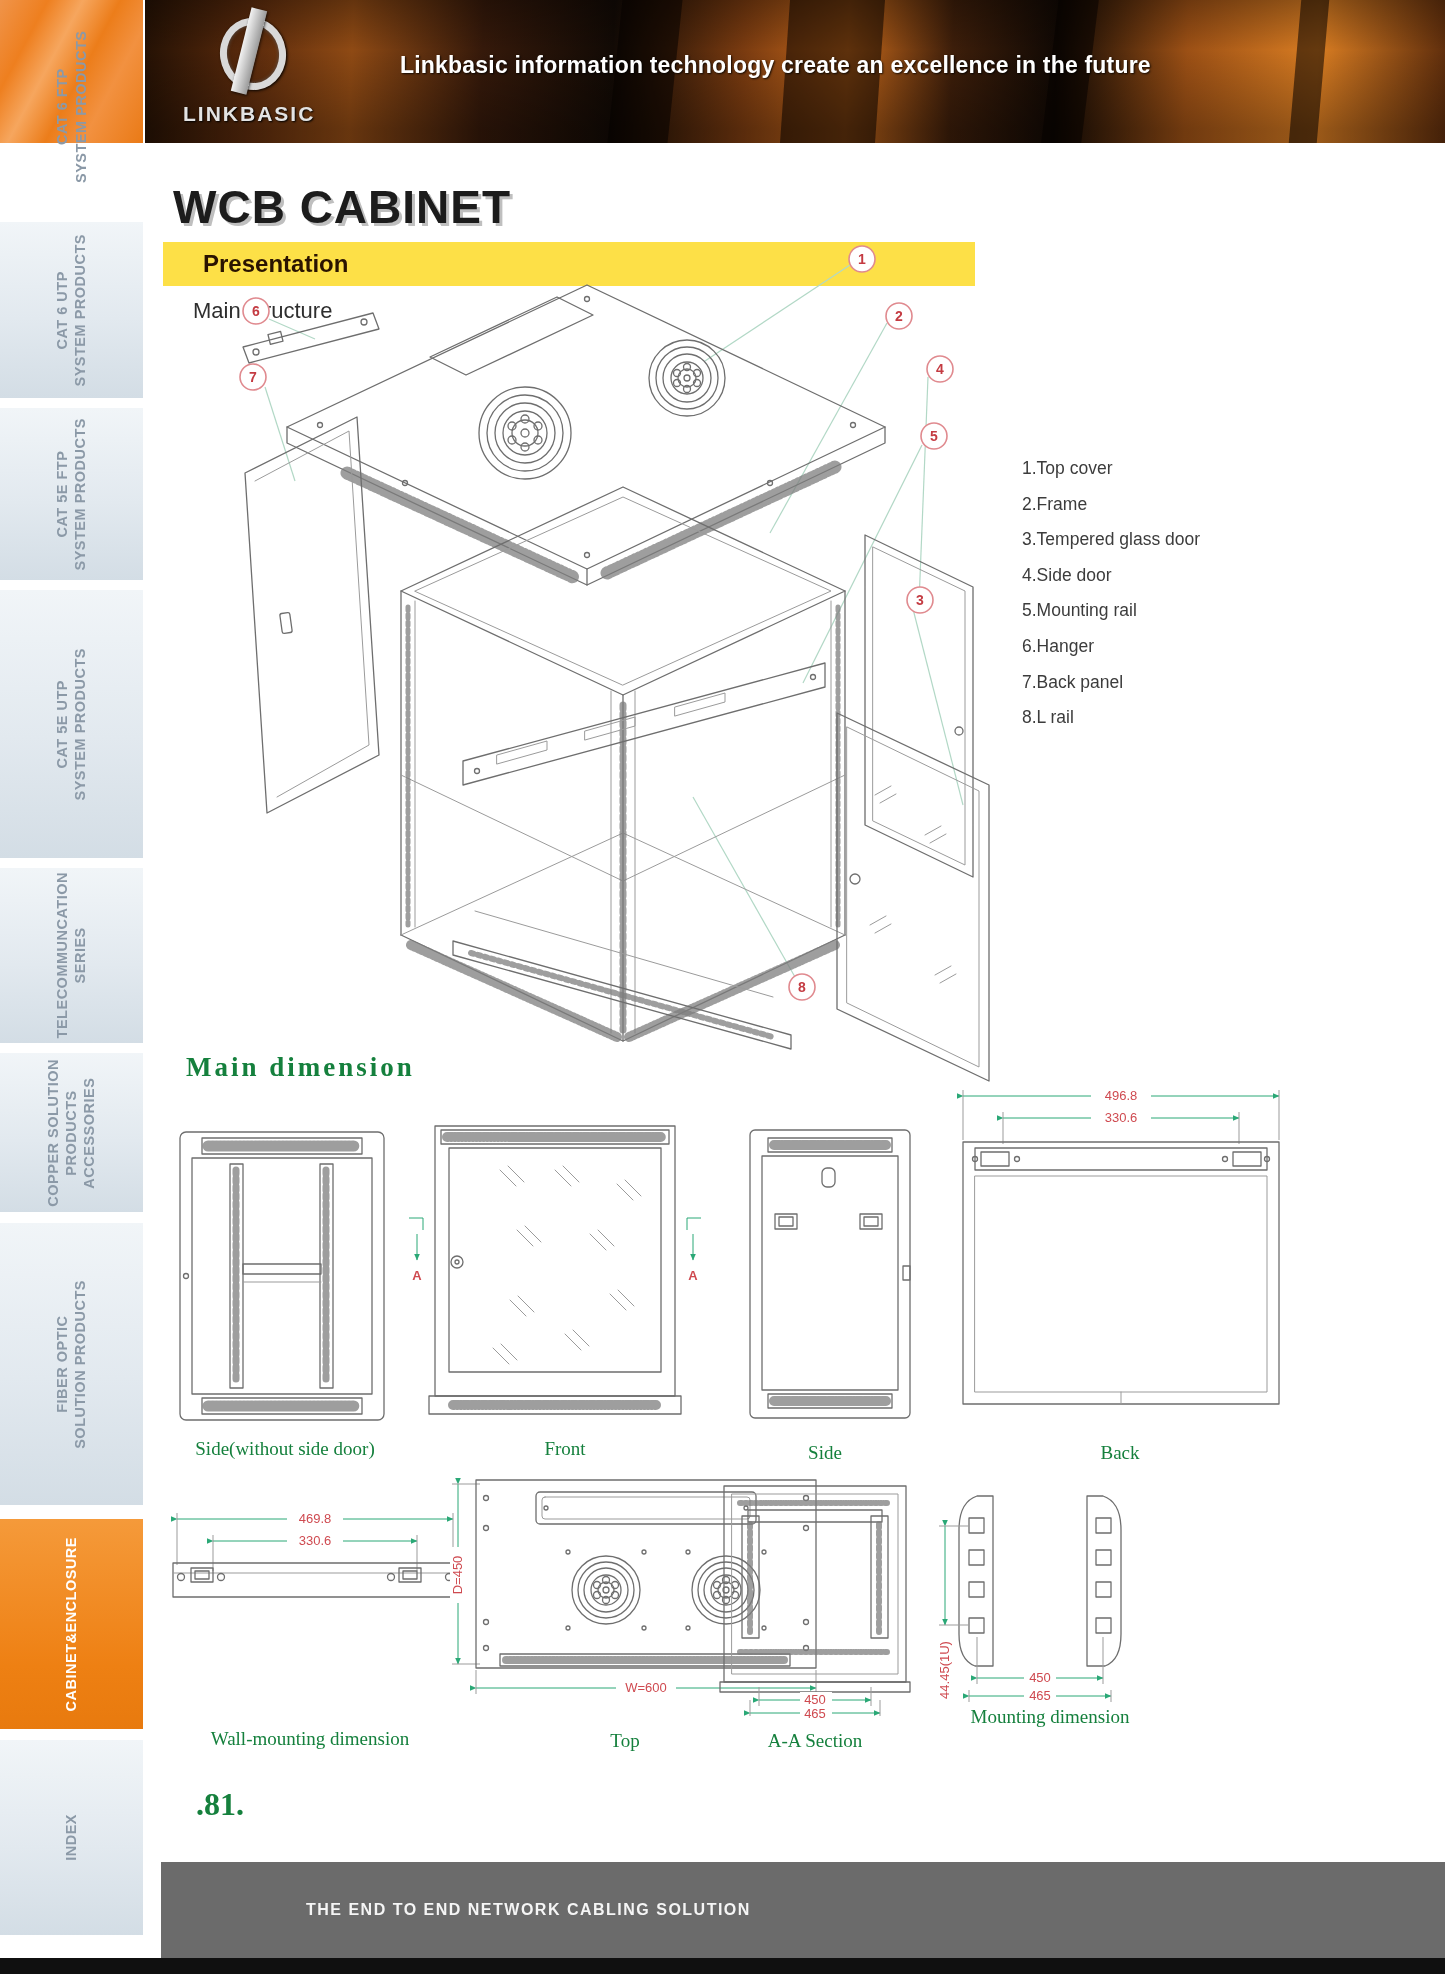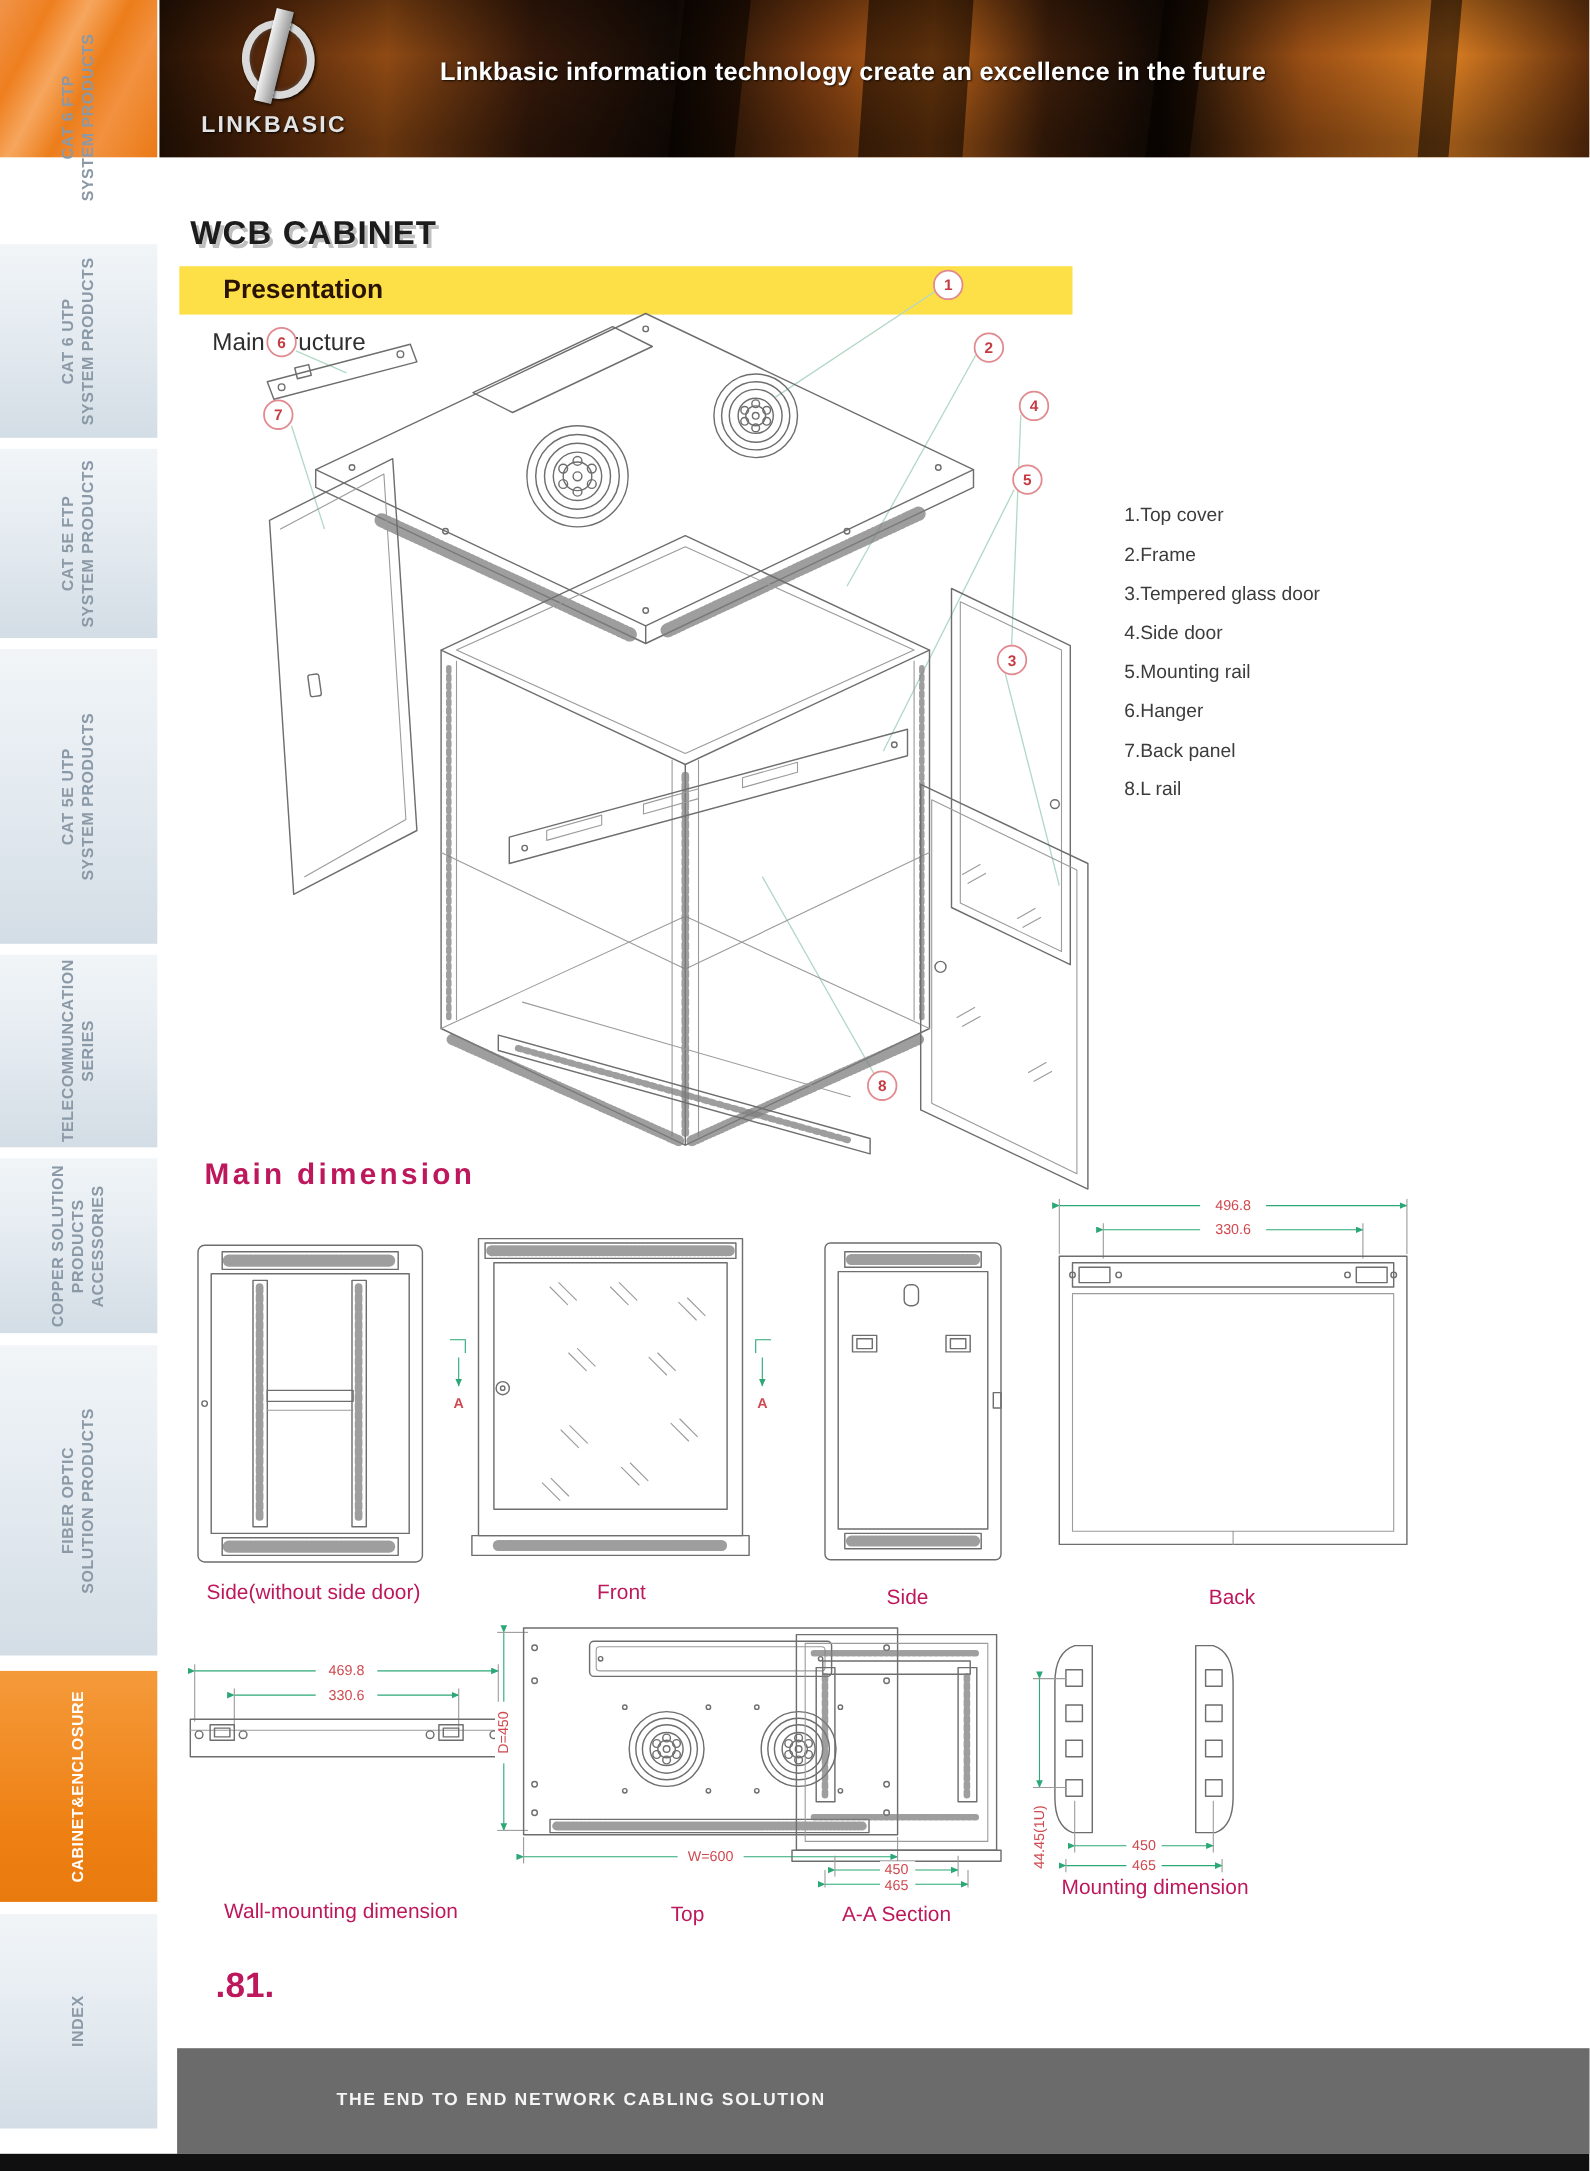--- a/index.html
+++ b/index.html
@@ -28,29 +28,29 @@
   .tagline{position:absolute;left:255px;top:52px;color:#ffffff;font-size:23px;
       font-weight:bold;text-shadow:1px 1px 2px rgba(0,0,0,.8);letter-spacing:.2px;}
   .logo-ring{position:absolute;left:75px;top:18px;width:52px;height:58px;border-radius:50%;
       border:7px solid #d9d9d9;box-shadow:inset 0 0 4px #555, 1px 1px 3px #000;transform:rotate(-8deg);}
   .logo-bar{position:absolute;left:96px;top:8px;width:16px;height:86px;
       background:linear-gradient(90deg,#f2f2f2,#9a9a9a);transform:rotate(14deg);
       box-shadow:1px 1px 3px rgba(0,0,0,.7);}
   .logo-text{position:absolute;left:38px;top:102px;color:#e3e3e3;font-size:21px;
       font-weight:bold;letter-spacing:2px;text-shadow:1px 1px 2px #000;}
   
-  .page-title{position:absolute;left:173px;top:196px;font-size:30px;font-weight:800;
+  .page-title{position:absolute;left:173px;top:180px;font-size:46px;font-weight:800;
       color:#1c1c1c;letter-spacing:1px;text-shadow:3px 3px 0 #bfbfbf;}
   .section-bar{position:absolute;left:163px;top:242px;width:812px;height:44px;
       background:#fde047;display:flex;align-items:center;}
   .section-bar span{margin-left:40px;font-size:24px;font-weight:bold;color:#2a1300;}
   .struct-heading{position:absolute;left:193px;top:298px;font-size:22px;color:#2e2e2e;}
   .parts-list{position:absolute;left:1022px;top:458px;font-size:17.5px;color:#3c3c3c;}
   .parts-list div{height:35.6px;}
-  .mono-label{font-family:Liberation Sans, sans-serif;color:#be185d;}
+  .mono-label{font-family:Liberation Serif, serif;color:#15803d;}
   .dim-heading{position:absolute;left:186px;top:1052px;font-size:27px;font-weight:bold;
       letter-spacing:3px;}
   .view-label{position:absolute;font-size:19px;text-align:center;}
   .page-num{position:absolute;left:196px;top:1786px;font-size:32px;font-weight:bold;}
   
   .footer-bar{position:absolute;left:145px;top:1862px;width:1300px;height:96px;
       background:#6b6b6b;display:flex;align-items:center;margin-left:16px;}
   .footer-bar span{margin-left:145px;color:#f5f5f5;font-size:16px;font-weight:bold;
       letter-spacing:1.5px;}
   .bottom-strip{position:absolute;left:0;top:1958px;width:1445px;height:16px;background:#101010;}

